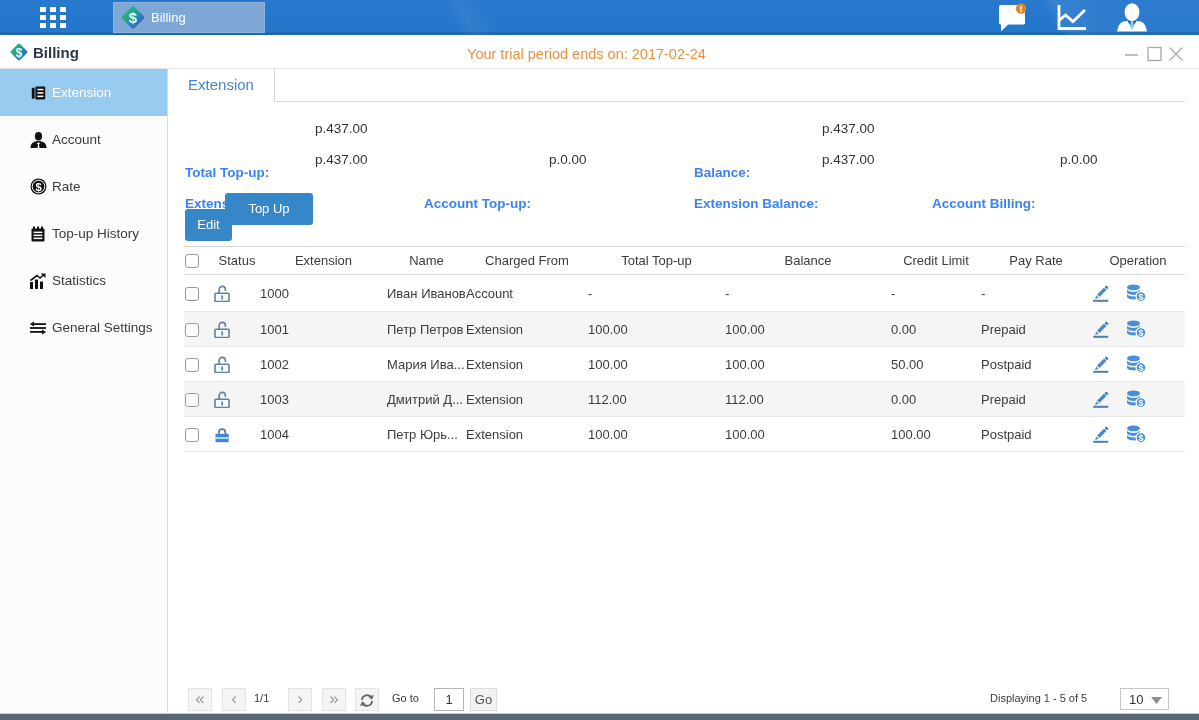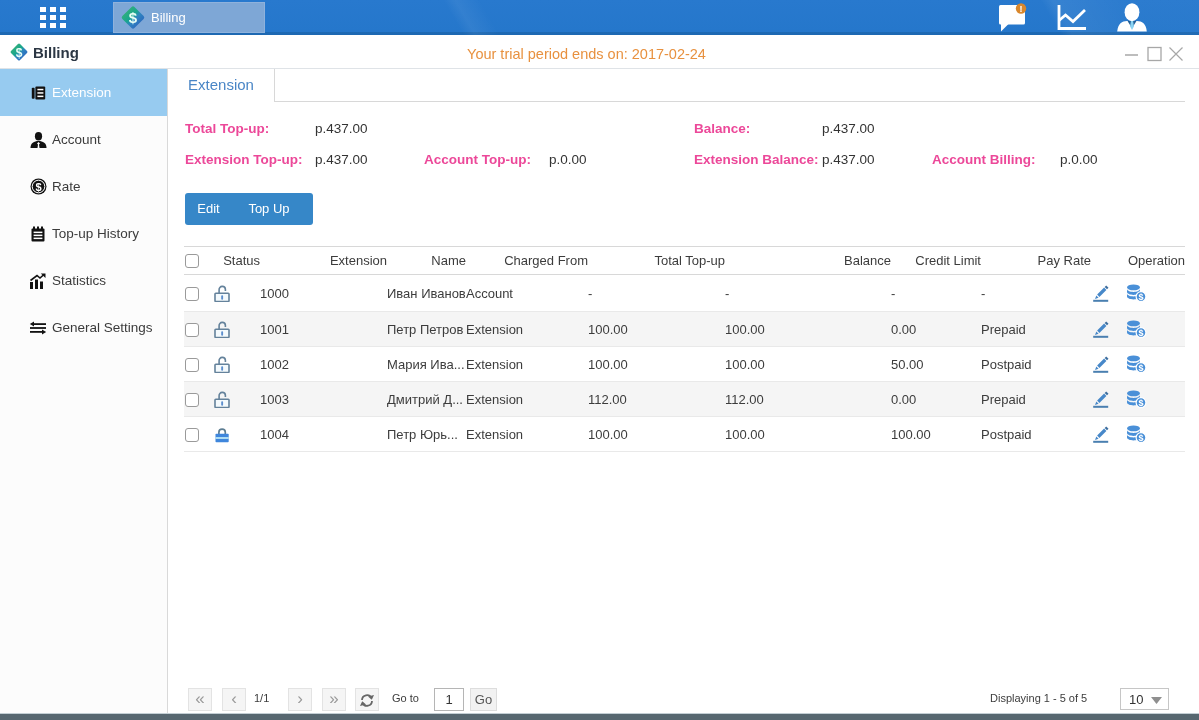--- a/index.html
+++ b/index.html
@@ -32,30 +32,30 @@
 .mitem .mtxt { margin-left:52px; }
 .mitem.sel { background:#97cbf0; color:#fff; }
 
 
 .content { position:absolute; left:168px; top:69px; width:1031px; height:645px; background:#fff; }
 .tabbar { position:absolute; left:0; top:0; width:1031px; height:33px; }
 .tab { position:absolute; left:0; top:0; width:107px; height:33px; background:#fff;
   border-right:1px solid #d8d8d8; color:#4a86c6; font-size:15px; line-height:32px; text-align:center; }
 .tabline { position:absolute; left:107px; right:14px; bottom:0; height:1px; background:#d8d8d8; }
 
-.lbl { position:absolute; font-size:13.5px; font-weight:bold; color:#ec4899; white-space:nowrap; }
+.lbl { position:absolute; font-size:13.5px; font-weight:bold; color:#3b82f6; white-space:nowrap;margin-top:44px; }
 .val { position:absolute; font-size:13.5px; color:#333; white-space:nowrap; }
 
 .btn { position:absolute; height:32px; background:#3687c8; border-radius:3px; color:#fff;
   font-size:13px; text-align:center; line-height:32px; }
 
 
 .tbl { position:absolute; left:16px; top:177px; width:1001px; }
 table { border-collapse:collapse; table-layout:fixed; width:1001px; }
-th { height:28px; font-size:13px; font-weight:normal; color:#3c3c3c; text-align:right;
+th { height:28px; font-size:13px; font-weight:normal; color:#3c3c3c; text-align:center;
   border-top:1px solid #d8d8d8; border-bottom:1px solid #d8d8d8; }
 td { height:35px; font-size:13px; color:#3c3c3c; text-align:left; border-bottom:1px solid #e9e9e9; white-space:nowrap; overflow:hidden; }
 tr.alt td { background:#f5f5f5; }
 .cb { display:inline-block; width:14px; height:14px; border:1px solid #9a9a9a; border-radius:3px; background:#fff; vertical-align:middle; }
 
 
 .pgbtn { position:absolute; width:24px; height:23px; background:#f5f5f5; border:1px solid #e3e3e3;
   color:#9a9a9a; text-align:center; line-height:20px; font-size:17px; }
 .pgtxt { position:absolute; font-size:11px; color:#3c3c3c; }
 .goinput { position:absolute; width:30px; height:23px; border:1px solid #b5b5b5; font-size:13px;
@@ -233,21 +233,21 @@
 
     <div class="lbl" style="left:17px;top:83px">Extension Top-up:</div>
     <div class="val" style="left:147px;top:83px">p.437.00</div>
     <div class="lbl" style="left:256px;top:83px">Account Top-up:</div>
     <div class="val" style="left:381px;top:83px">p.0.00</div>
     <div class="lbl" style="left:526px;top:83px">Extension Balance:</div>
     <div class="val" style="left:654px;top:83px">p.437.00</div>
     <div class="lbl" style="left:764px;top:83px">Account Billing:</div>
     <div class="val" style="left:892px;top:83px">p.0.00</div>
 
-    <div class="btn" style="left:17px;top:124px;width:47px">Edit</div>
+    <div class="btn" style="left:17px;top:140px;width:47px">Edit</div>
     <div class="btn" style="left:57px;top:124px;width:88px">Top Up</div>
 
     <div class="tbl">
       <table>
         <colgroup>
           <col style="width:30px">
             <col style="width:46px">
             <col style="width:127px">
             <col style="width:79px">
           <col style="width:122px">

